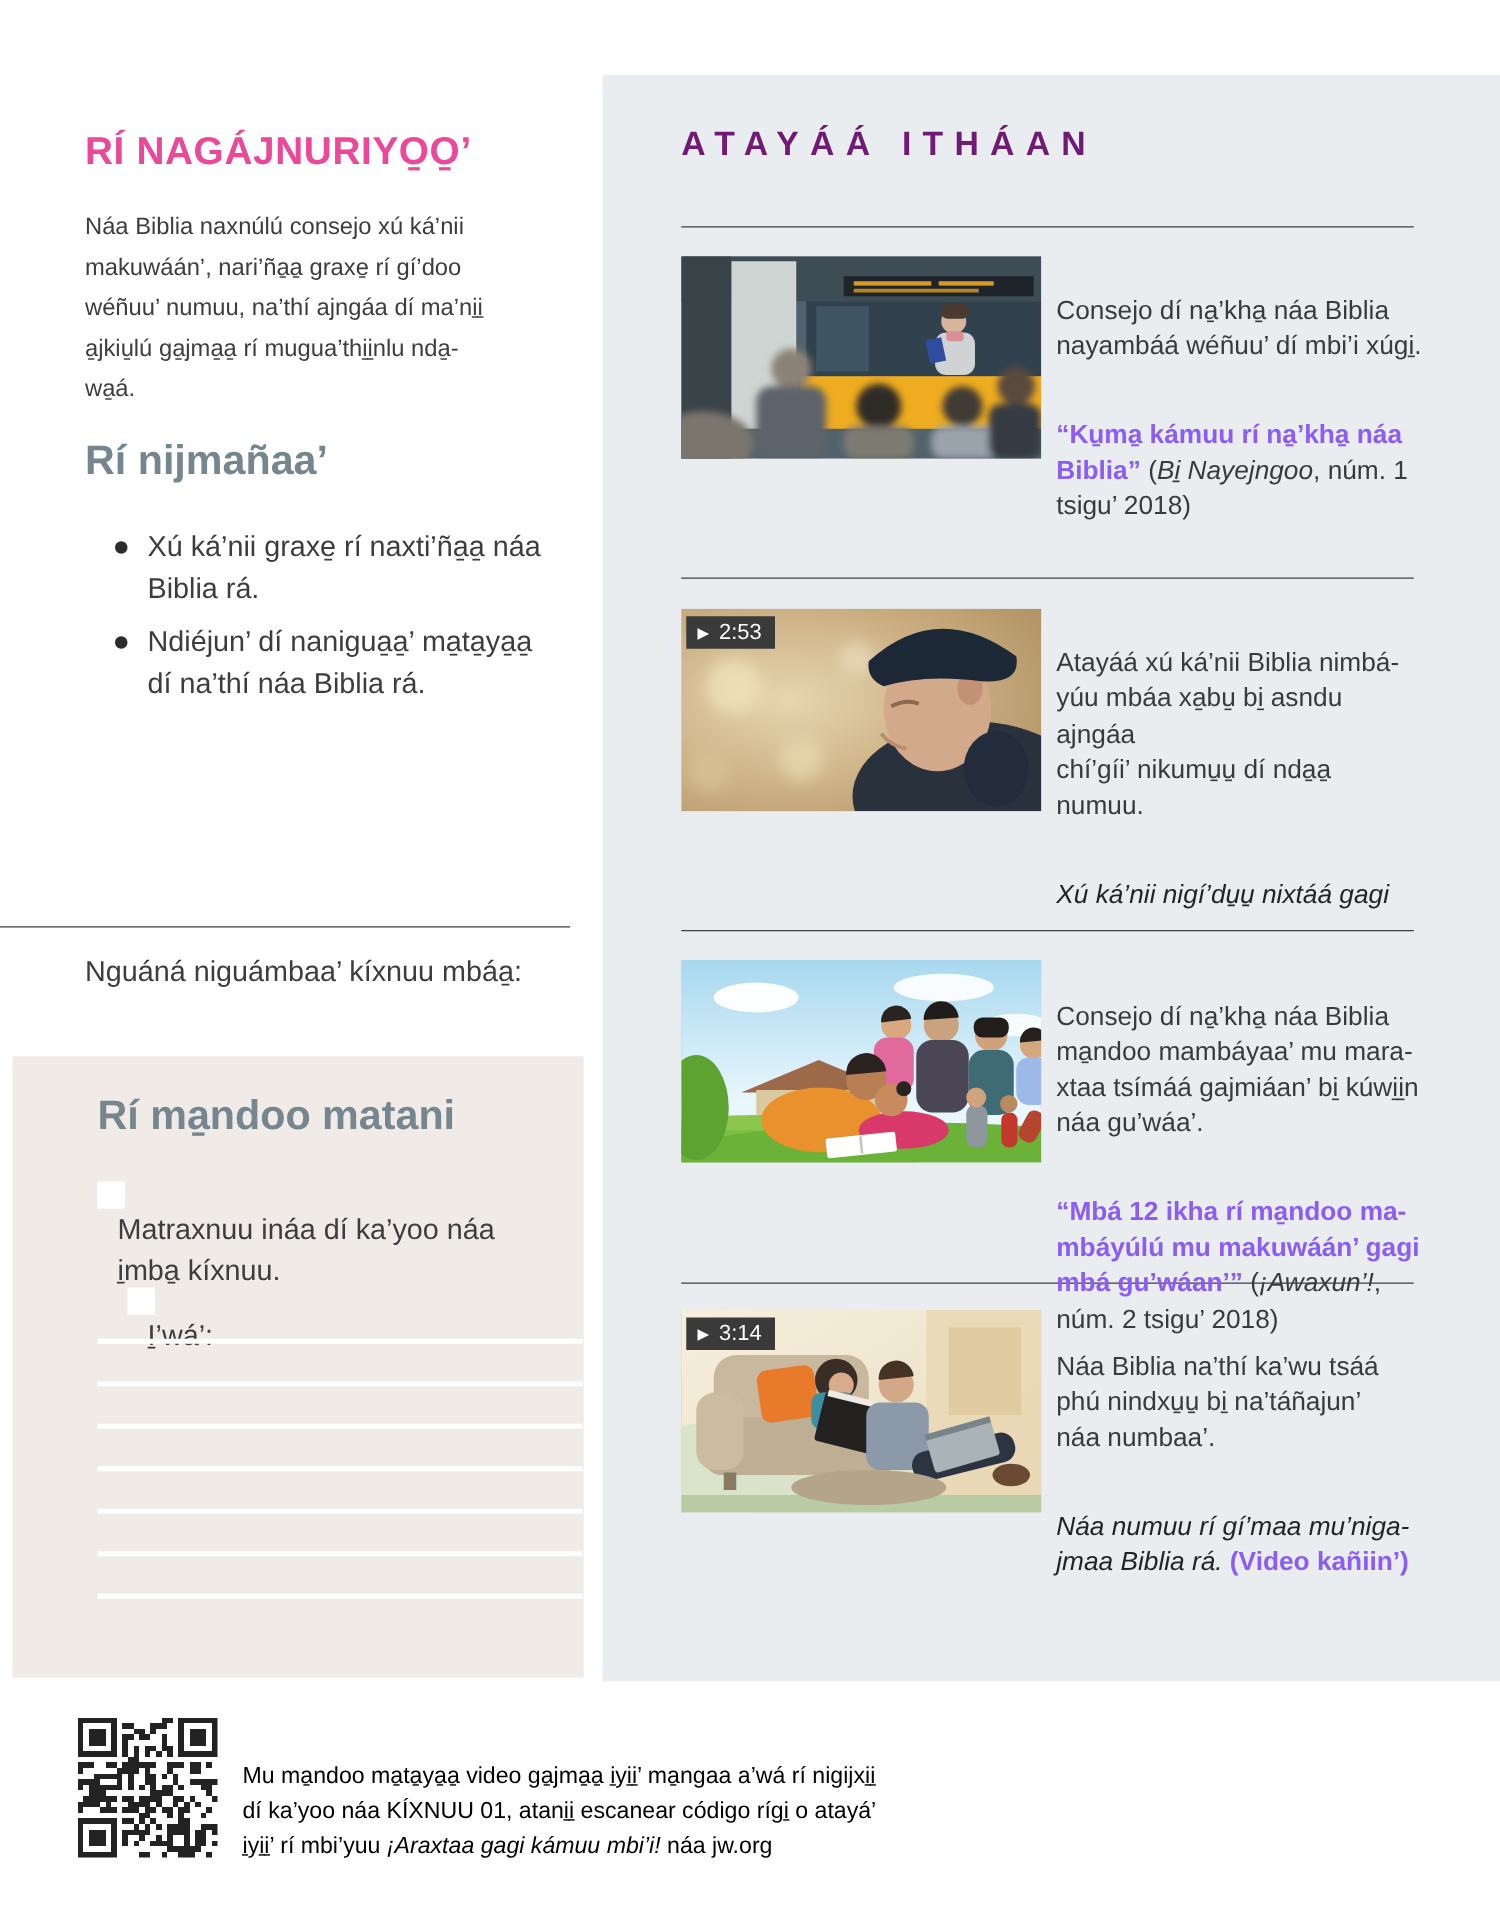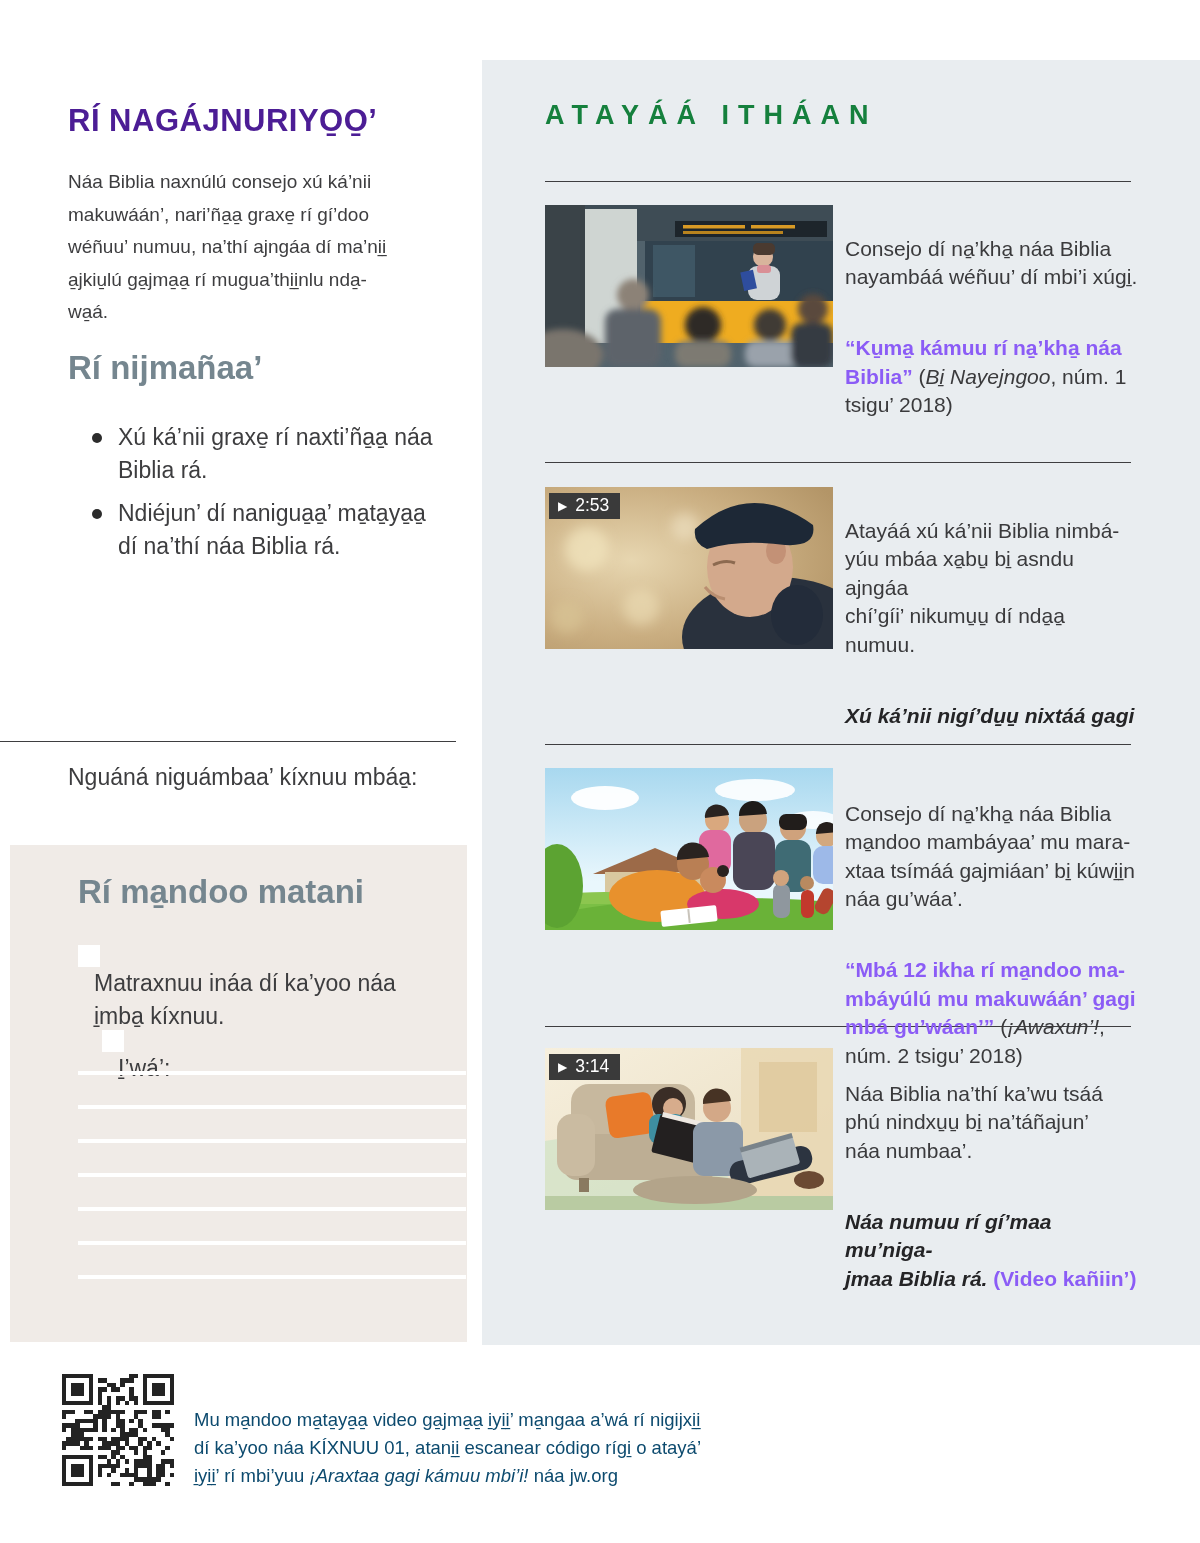--- a/index.html
+++ b/index.html
@@ -4,21 +4,21 @@
 <style>
   html,body{margin:0;padding:0;background:#ffffff;}
   .page{position:relative;width:1200px;height:1543px;background:#fff;overflow:hidden;
         font-family:"Liberation Sans","DejaVu Sans",sans-serif;color:#3d3d3f;}
 
   
   .right-panel{position:absolute;left:482px;top:60px;width:718px;height:1285px;background:#e9edf0;}
 
   
   .doc-title{position:absolute;left:68px;top:103px;font-size:31px;font-weight:bold;
-             color:#4c1d95;letter-spacing:.5px;white-space:pre-line;}
+             color:#ec4899;letter-spacing:.5px;white-space:pre-line;}
   .intro{position:absolute;left:68px;top:166px;width:410px;font-size:19px;line-height:32.5px;
          white-space:pre-line;}
   .h2{font-size:33px;font-weight:600;color:#75868f;}
   .benefits-h{position:absolute;left:68px;top:349px;}
   .bullets{position:absolute;left:68px;top:421px;width:400px;margin:0;padding:0;list-style:none;}
   .bullets li{position:relative;padding-left:50px;margin-bottom:11px;font-size:23px;
               line-height:32.5px;white-space:pre-line;}
   .bullets li::before{content:"";position:absolute;left:24px;top:12px;width:10px;height:10px;
               border-radius:50%;background:#2c2c2c;}
   .left-divider{position:absolute;left:0;top:741px;width:456px;border-top:1.6px solid #3e3e40;}
@@ -29,34 +29,34 @@
   .check-row{position:absolute;left:68px;display:flex;flex-direction:column;}
   .check-row .box{width:22px;height:22px;background:#ffffff;flex:none;margin-top:5px;}
   .check-row .lbl{margin-left:16px;font-size:23px;line-height:32.5px;white-space:pre-line;}
   .row1{top:95px;} .row2{top:180px;padding-left:24px;}
   .answer-lines{position:absolute;left:68px;top:226px;width:388px;}
   .answer-lines .ln{position:absolute;left:0;width:100%;height:4px;background:#ffffff;}
 
   
   .qr-wrap{position:absolute;left:62px;top:1374px;width:112px;height:112px;}
   .footer-text{position:absolute;left:194px;top:1406px;width:560px;font-size:18.5px;
-               line-height:28px;color:#0c4a6e;white-space:pre-line;}
+               line-height:28px;color:#000000;white-space:pre-line;}
 
   
   .right-h{position:absolute;left:545px;top:100px;font-size:27px;font-weight:bold;
-           color:#15803d;letter-spacing:9px;}
+           color:#701a75;letter-spacing:9px;}
   .rdiv{position:absolute;left:545px;width:586px;border-top:1.6px solid #3e3e40;}
   .thumb{position:absolute;left:545px;width:288px;height:162px;overflow:hidden;background:#ccc;}
   .thumb svg{display:block;}
   .rtext{position:absolute;left:845px;width:294px;font-size:21px;line-height:28.5px;
          color:#3a3a3c;white-space:pre-line;}
   .rtext .para{margin-bottom:14px;}
   .rtext .b{font-weight:bold;color:#8b5cf6;}
   .rtext .i{font-style:italic;}
-  .rtext .bi{font-weight:bold;font-style:italic;color:#242426;}
+  .rtext .bi{font-weight:normal;font-style:italic;color:#242426;}
   .footer-text .i{font-style:italic;}
 
   .badge{position:absolute;top:6px;left:4px;display:inline-flex;align-items:center;
          background:#3a3a3a;color:#fff;font-size:17.5px;padding:2px 11px 3px 9px;}
   .badge .play{font-size:12px;margin-right:8px;line-height:1;}
 </style>
 </head>
 <body>
 
 <div class="page">

